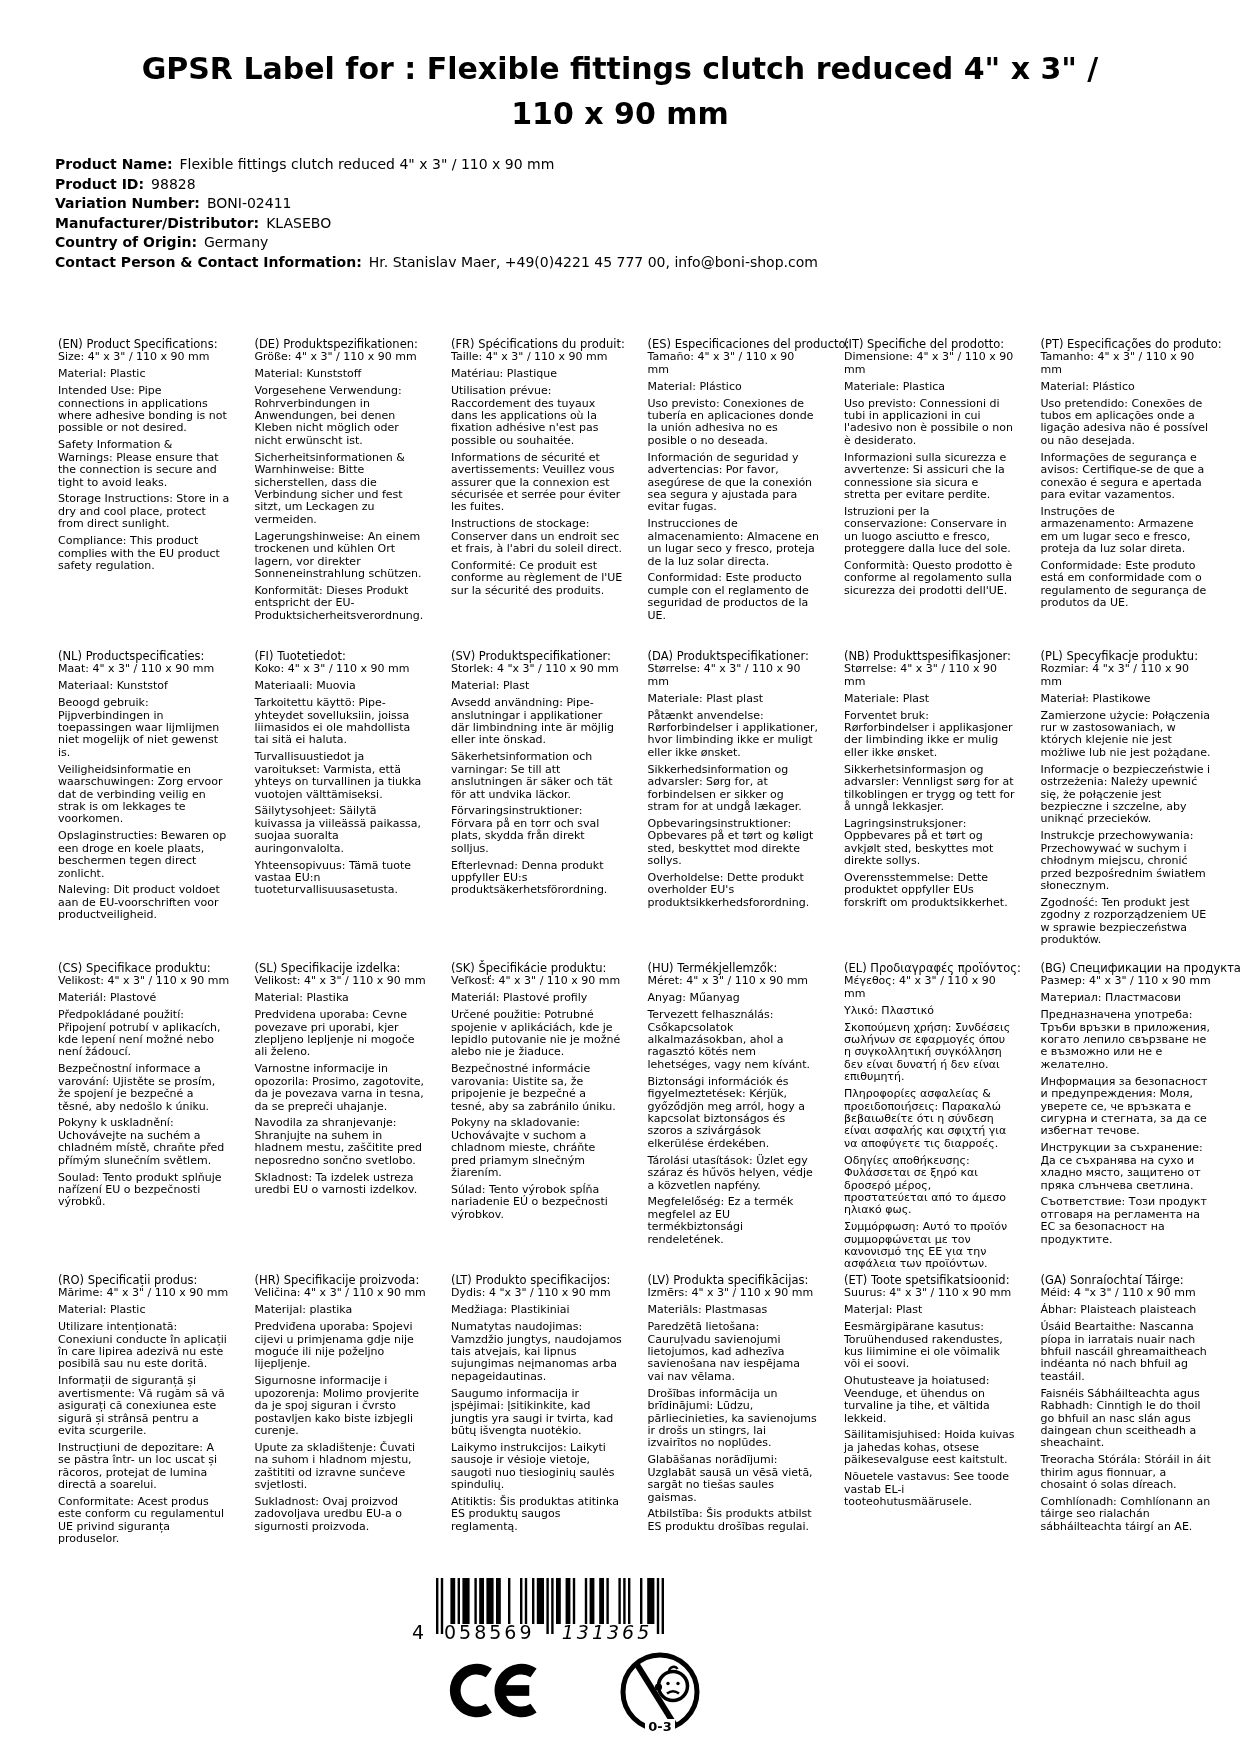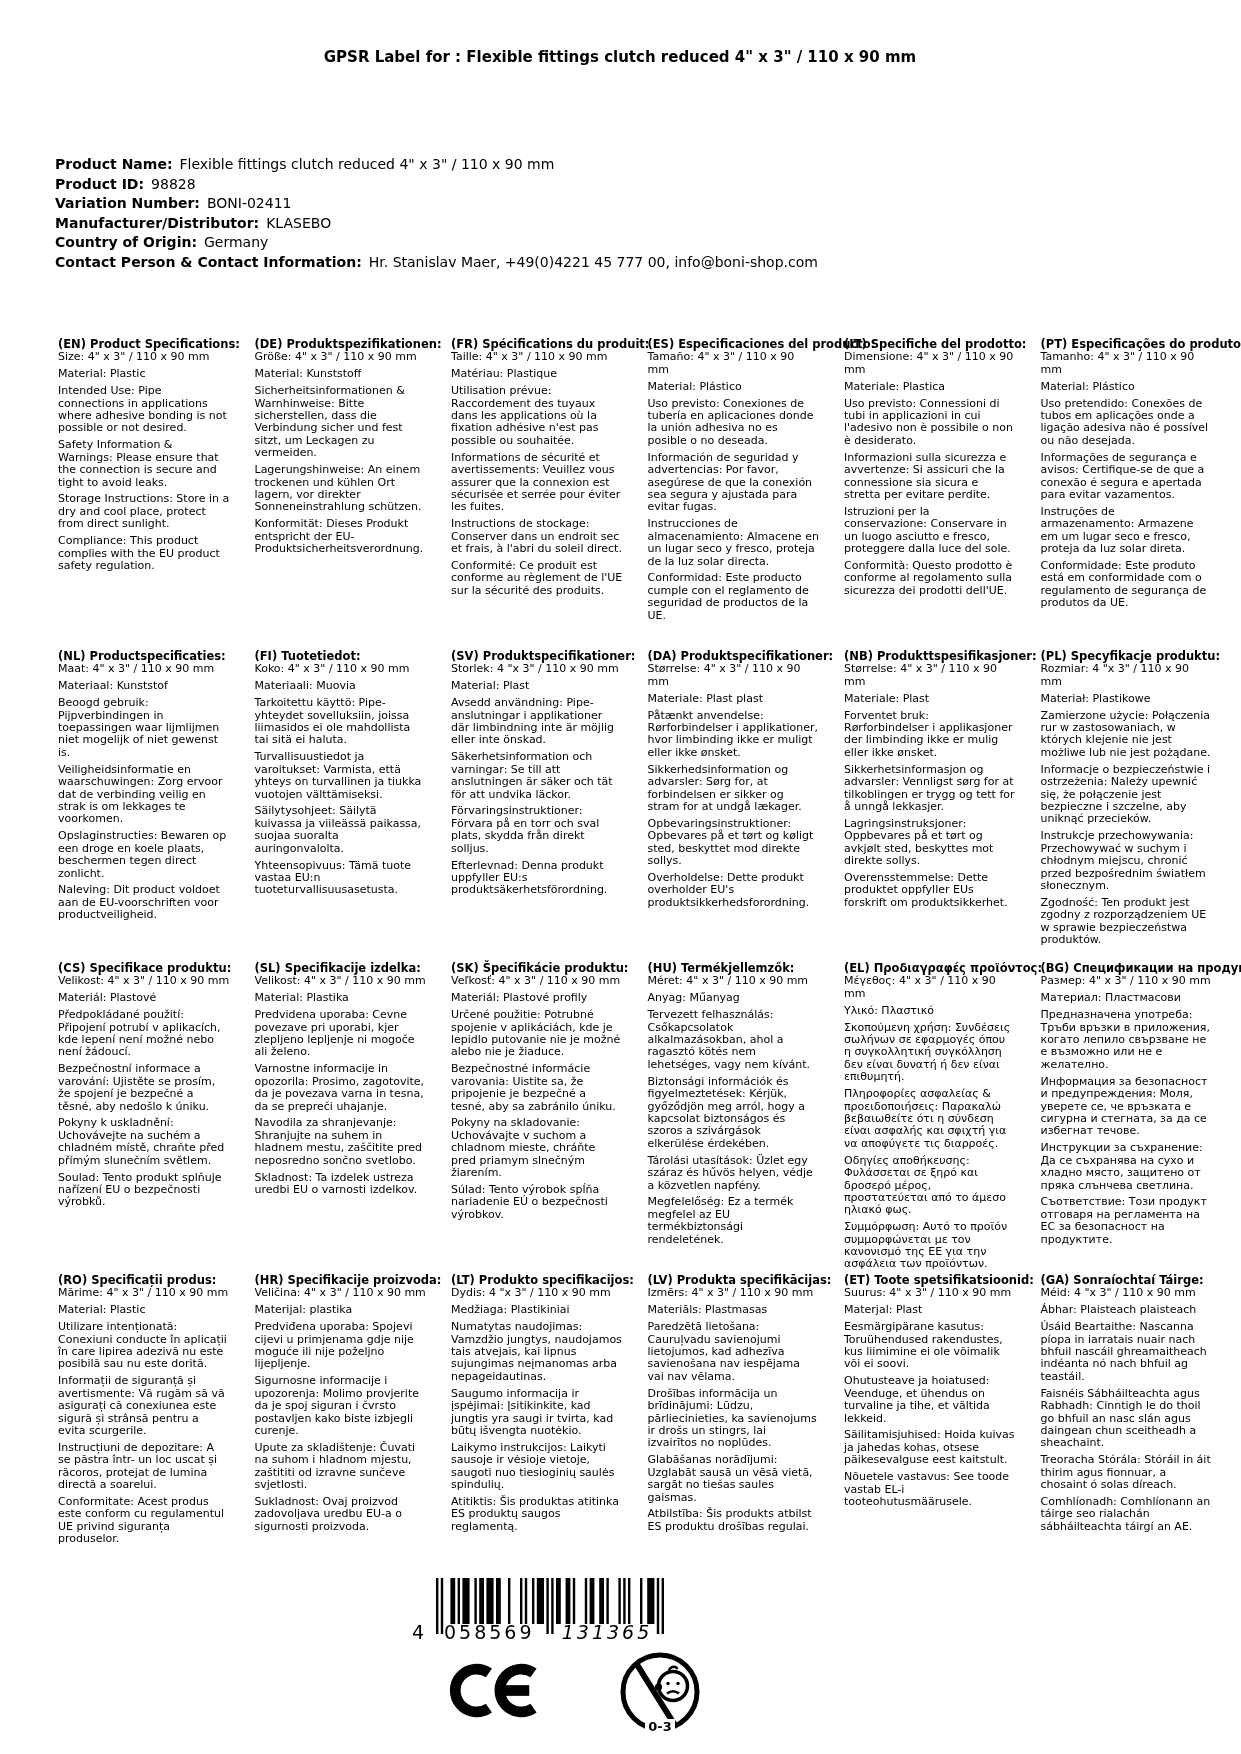--- a/index.html
+++ b/index.html
@@ -1,26 +1,26 @@
 <!DOCTYPE html>
 <html><head>
 <meta charset="utf-8">
 <style>
   html,body{margin:0;padding:0;background:#fff;}
   .page{position:relative;width:1241px;height:1754px;background:#fff;color:#000;
         font-family:"DejaVu Sans","Liberation Sans",sans-serif;overflow:hidden;}
   .title{position:absolute;top:46px;left:130px;width:980px;text-align:center;
-         font-size:15px;font-weight:bold;line-height:1.5;}
+         font-size:30px;font-weight:bold;line-height:1.5;}
   .info{position:absolute;left:55px;top:146px;margin-top:9px;}
   .info p{margin:0;font-size:14px;line-height:19.6px;}
   .info b{font-weight:bold;margin-right:7px;}
   .spec-grid{position:absolute;left:58px;top:338px;display:grid;
              grid-template-columns:repeat(6,196.5px);grid-auto-rows:312px;align-items:start;}
   .spec-cell{padding-right:25px;font-size:11px;line-height:12.4px;overflow-wrap:break-word;}
-  .spec-title{font-weight:bold;font-size:11.5px;white-space:nowrap;margin:0 0 1px 0;}
+  .spec-title{font-weight:normal;font-size:11.5px;white-space:nowrap;margin:0 0 1px 0;}
   .spec-cell p{margin:0 0 4.5px 0;}
   .barcode{position:absolute;left:436px;top:1578px;width:229px;height:72px;}
   .barcode svg{position:absolute;left:0;top:0;}
   .bc-digit{position:absolute;top:43px;font-size:19px;letter-spacing:3px;line-height:22px;}
   .bc-left{left:-24px;}
   .bc-g1{left:8px;width:100px;}
   .bc-g2{left:121px;width:100px;text-align:center;font-style:italic;}
   .ce-mark{position:absolute;left:448px;top:1660px;}
   .age-warning{position:absolute;left:618px;top:1650px;}
 </style>
@@ -47,20 +47,21 @@
         <p>Material: Plastic</p>
         <p>Intended Use: Pipe connections in applications where adhesive bonding is not possible or not desired.</p>
         <p>Safety Information &amp; Warnings: Please ensure that the connection is secure and tight to avoid leaks.</p>
         <p>Storage Instructions: Store in a dry and cool place, protect from direct sunlight.</p>
         <p>Compliance: This product complies with the EU product safety regulation.</p>
       </div>
       <div class="spec-cell">
         <div class="spec-title">(DE) Produktspezifikationen:</div>
         <p>Größe: 4" x 3" / 110 x 90 mm</p>
         <p>Material: Kunststoff</p>
+        <p>Vorgesehene Verwendung: Rohrverbindungen in Anwendungen, bei denen Kleben nicht möglich oder nicht erwünscht ist.</p>
         <p>Sicherheitsinformationen &amp; Warnhinweise: Bitte sicherstellen, dass die Verbindung sicher und fest sitzt, um Leckagen zu vermeiden.</p>
         <p>Lagerungshinweise: An einem trockenen und kühlen Ort lagern, vor direkter Sonneneinstrahlung schützen.</p>
         <p>Konformität: Dieses Produkt entspricht der EU-Produktsicherheitsverordnung.</p>
       </div>
       <div class="spec-cell">
         <div class="spec-title">(FR) Spécifications du produit:</div>
         <p>Taille: 4" x 3" / 110 x 90 mm</p>
         <p>Matériau: Plastique</p>
         <p>Utilisation prévue: Raccordement des tuyaux dans les applications où la fixation adhésive n'est pas possible ou souhaitée.</p>
         <p>Informations de sécurité et avertissements: Veuillez vous assurer que la connexion est sécurisée et serrée pour éviter les fuites.</p>

